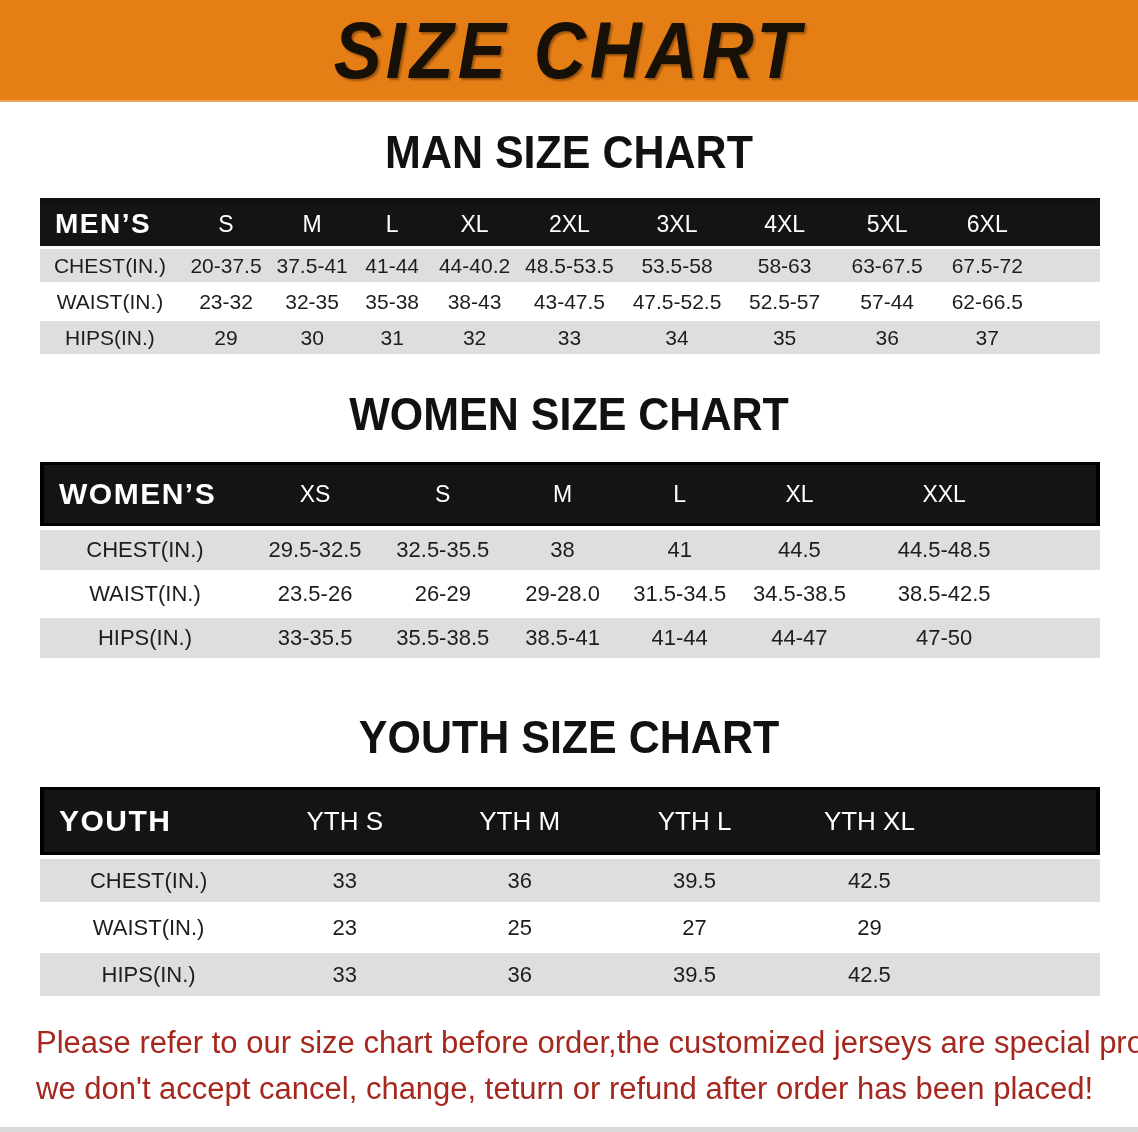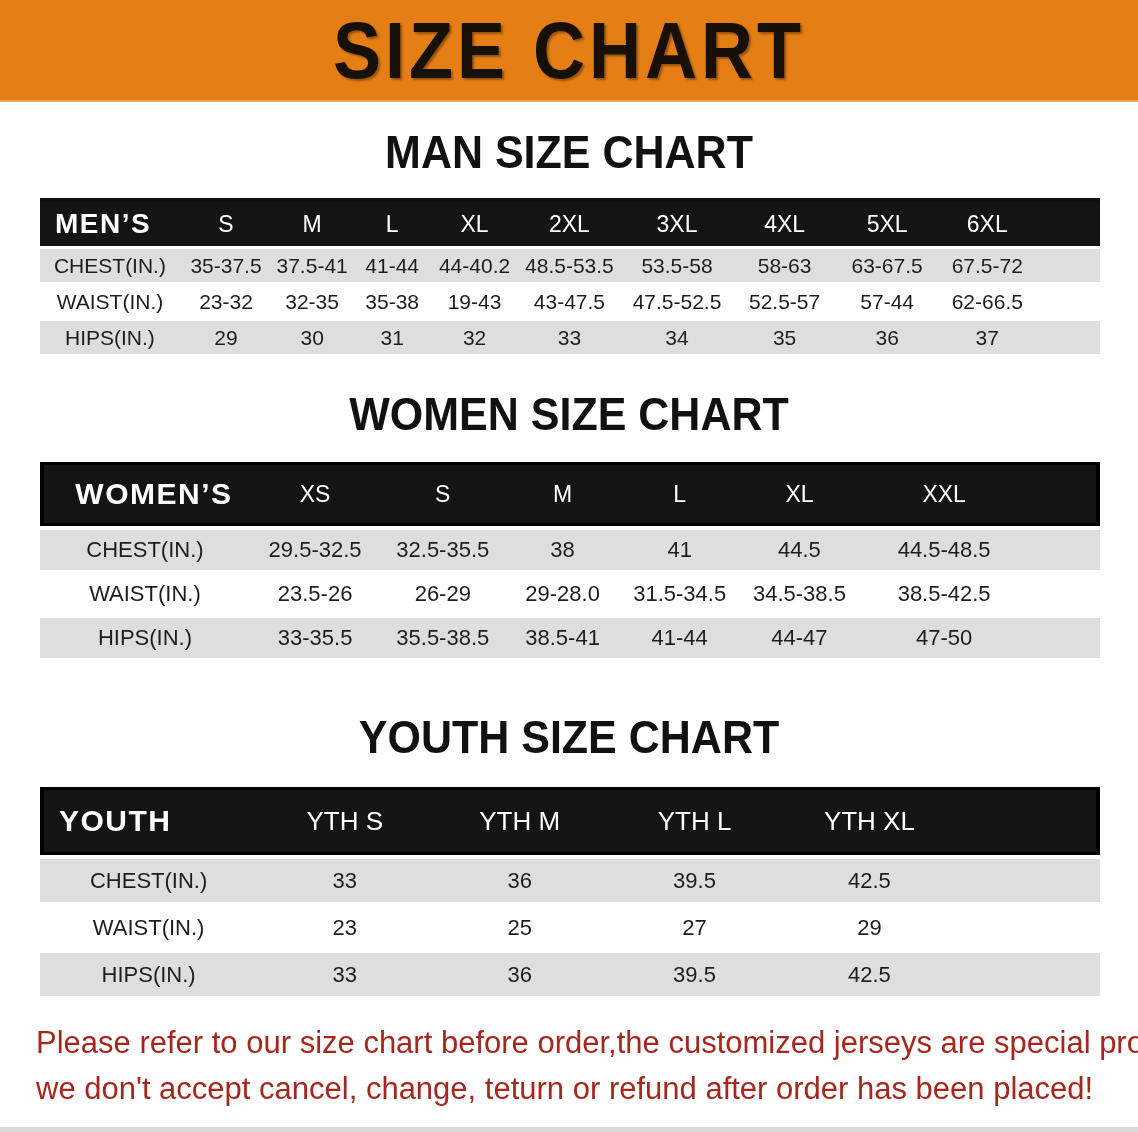--- a/index.html
+++ b/index.html
@@ -18,20 +18,21 @@
 
   
   .banner {
     width: 100%;
     height: 100px;
     background: var(--banner-bg, #E67E16);
     display: flex;
     align-items: center;
     justify-content: center;
     border-bottom: 2px solid #f0a55a;
+    font-style: italic;
   }
   .banner h1 {
     margin: 0;
     font-size: 72px;
     font-weight: bold;
     letter-spacing: 4px;
     color: #171007;
     transform: scaleY(1.10);
     text-shadow: 2px 2px 2px rgba(60,30,0,0.45);
     white-space: nowrap;
@@ -96,21 +97,21 @@
   .men-table tbody th, .men-table tbody td {
     height: 31px; font-size: 21px; border-top: 3px solid #ffffff;
   }
 
   
   .women-table thead th {
     height: 56px; font-size: 23px;
     border-top: 3px solid #000000;
     border-bottom: 3px solid #000000;
   }
-  .women-table thead th:first-child { font-size: 30px; border-left: 4px solid #000000; text-align: center; }
+  .women-table thead th:first-child { font-size: 30px; border-left: 4px solid #000000; }
   .women-table thead th:last-child  { border-right: 4px solid #000000; }
   .women-table tbody th, .women-table tbody td {
     height: 38px; font-size: 22px; border-top: 4px solid #ffffff;
   }
 
   
   .youth-table thead th {
     height: 60px; font-size: 26px;
     border-top: 3px solid #000000;
     border-bottom: 3px solid #000000;
@@ -179,37 +180,37 @@
             <th>3XL</th>
             <th>4XL</th>
             <th>5XL</th>
             <th>6XL</th>
             <th></th>
           </tr>
         </thead>
         <tbody>
           <tr>
             <th>CHEST(IN.)</th>
-            <td>35-37.5</td>
+            <td>20-37.5</td>
             <td>37.5-41</td>
             <td>41-44</td>
             <td>44-40.2</td>
             <td>48.5-53.5</td>
             <td>53.5-58</td>
             <td>58-63</td>
             <td>63-67.5</td>
             <td>67.5-72</td>
             <td></td>
           </tr>
           <tr>
             <th>WAIST(IN.)</th>
             <td>23-32</td>
             <td>32-35</td>
             <td>35-38</td>
-            <td>19-43</td>
+            <td>38-43</td>
             <td>43-47.5</td>
             <td>47.5-52.5</td>
             <td>52.5-57</td>
             <td>57-44</td>
             <td>62-66.5</td>
             <td></td>
           </tr>
           <tr>
             <th>HIPS(IN.)</th>
             <td>29</td>

